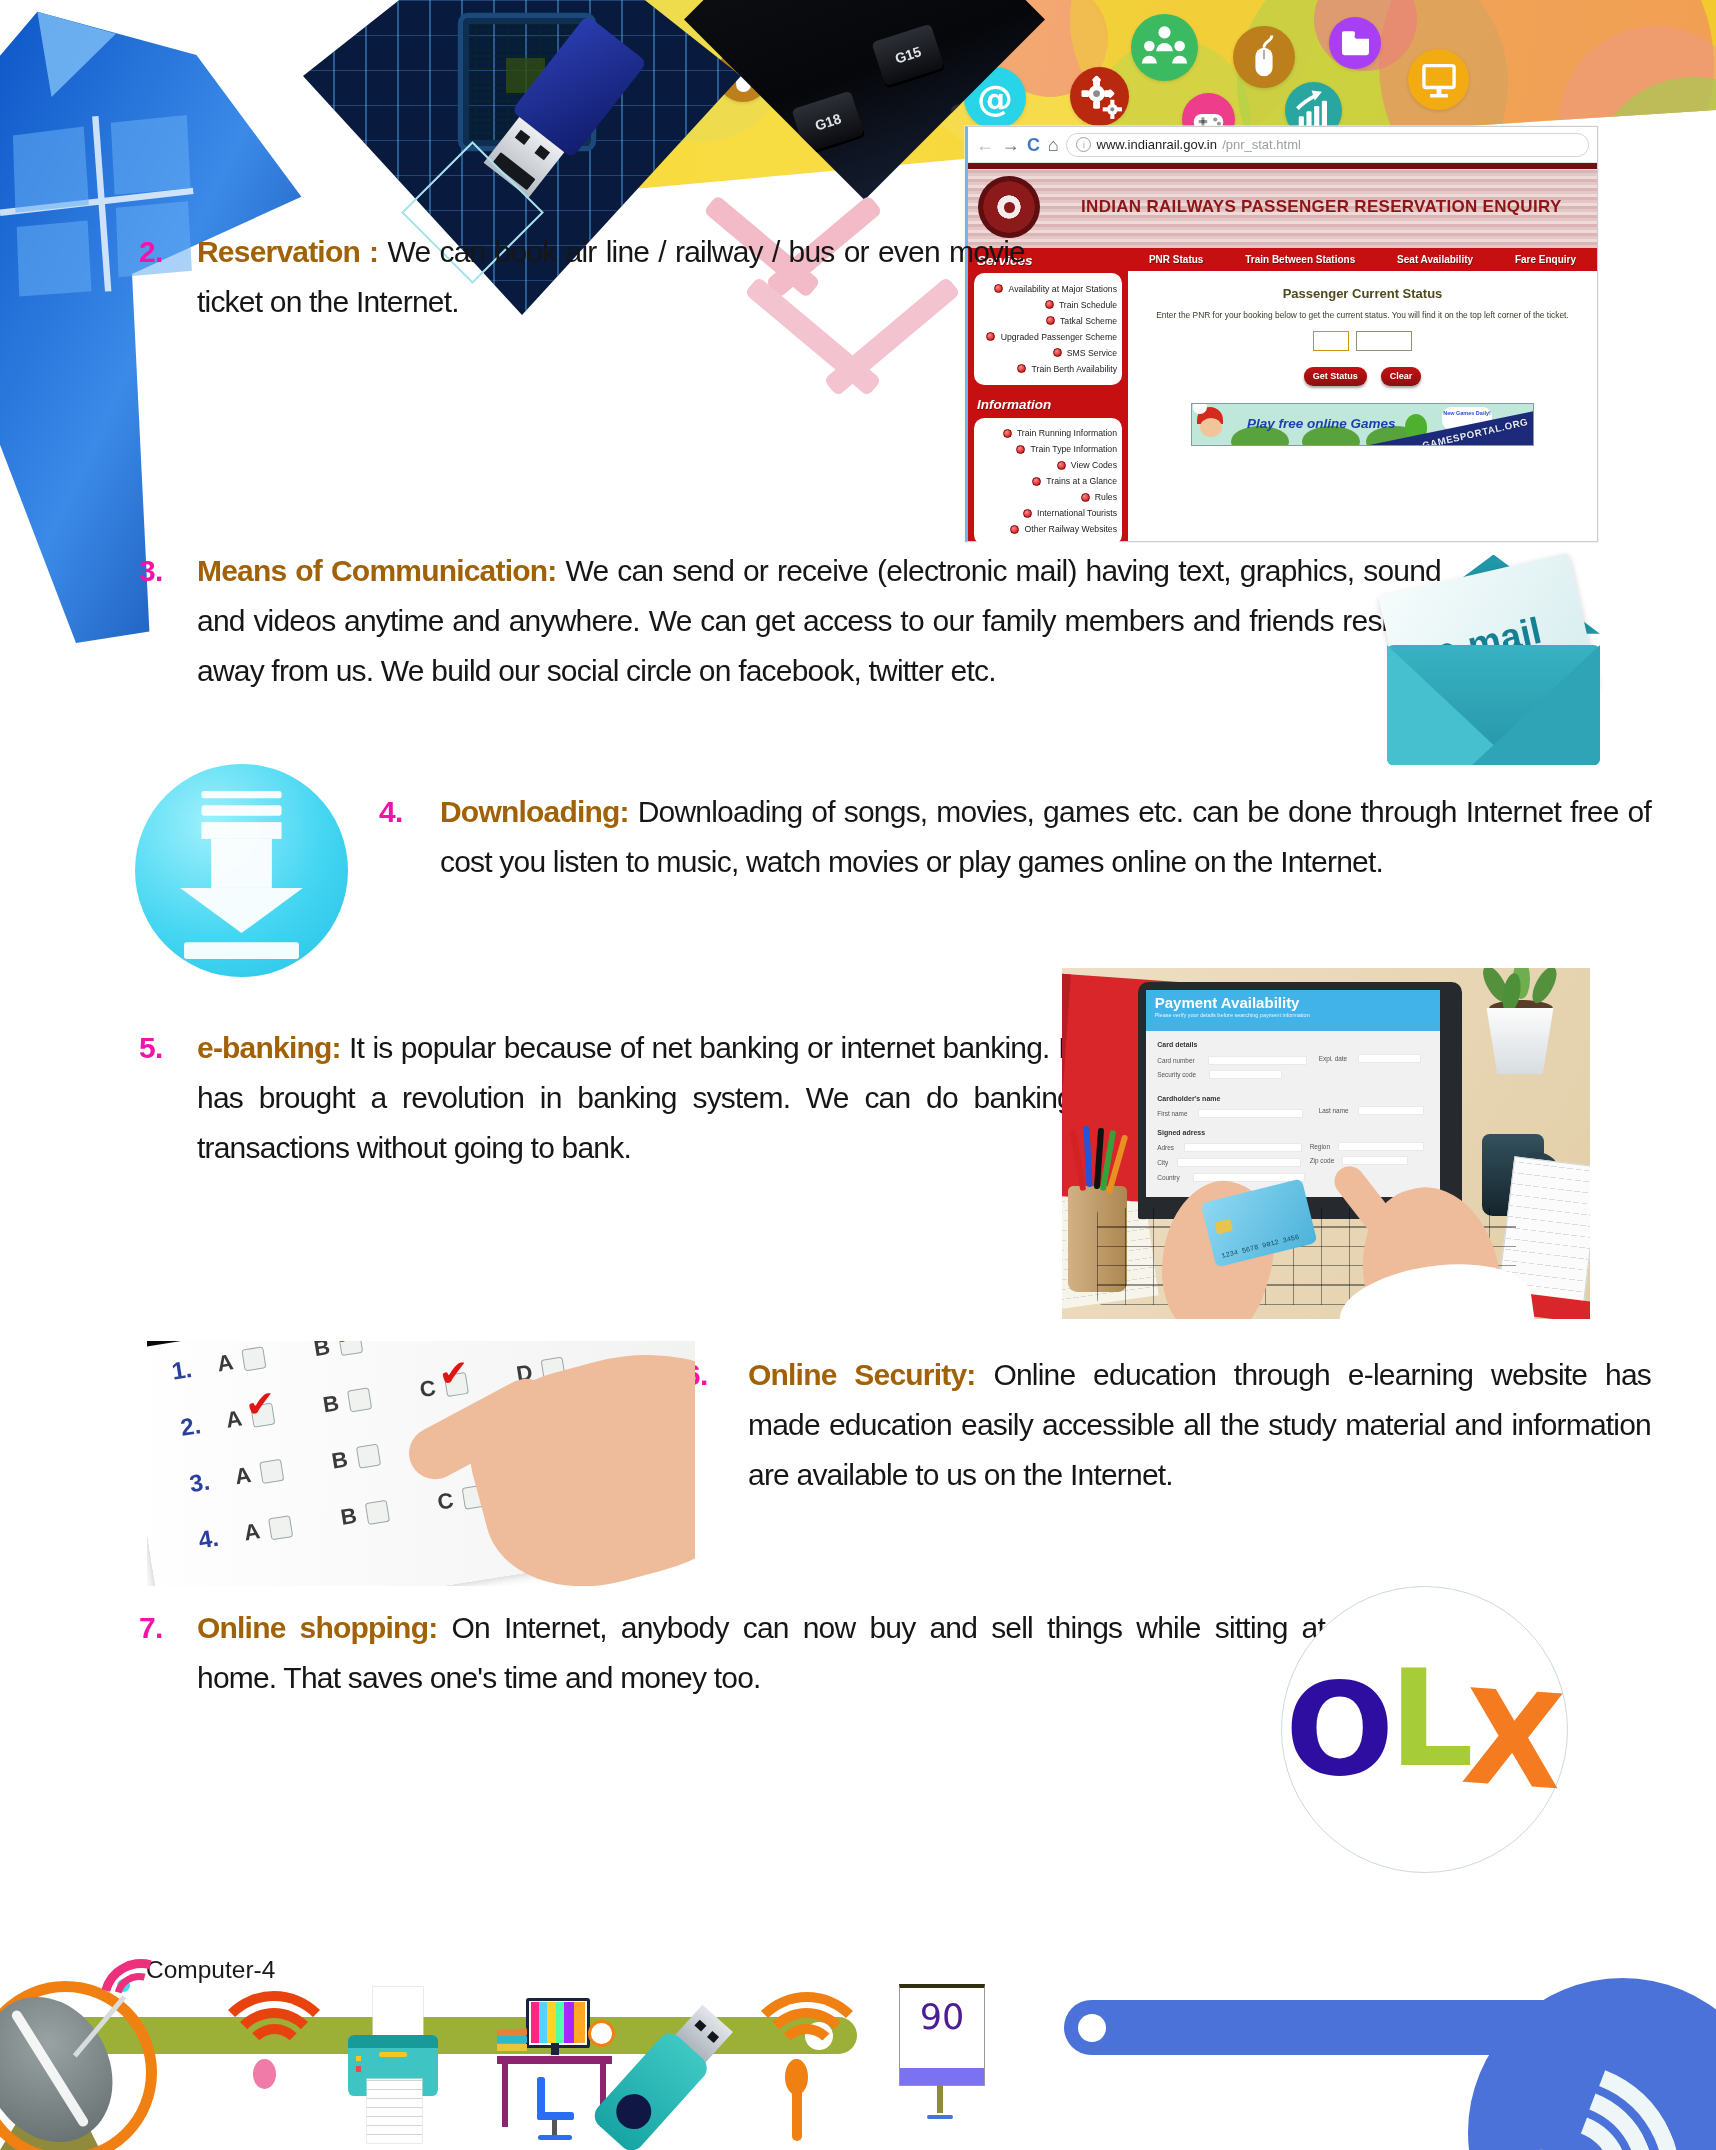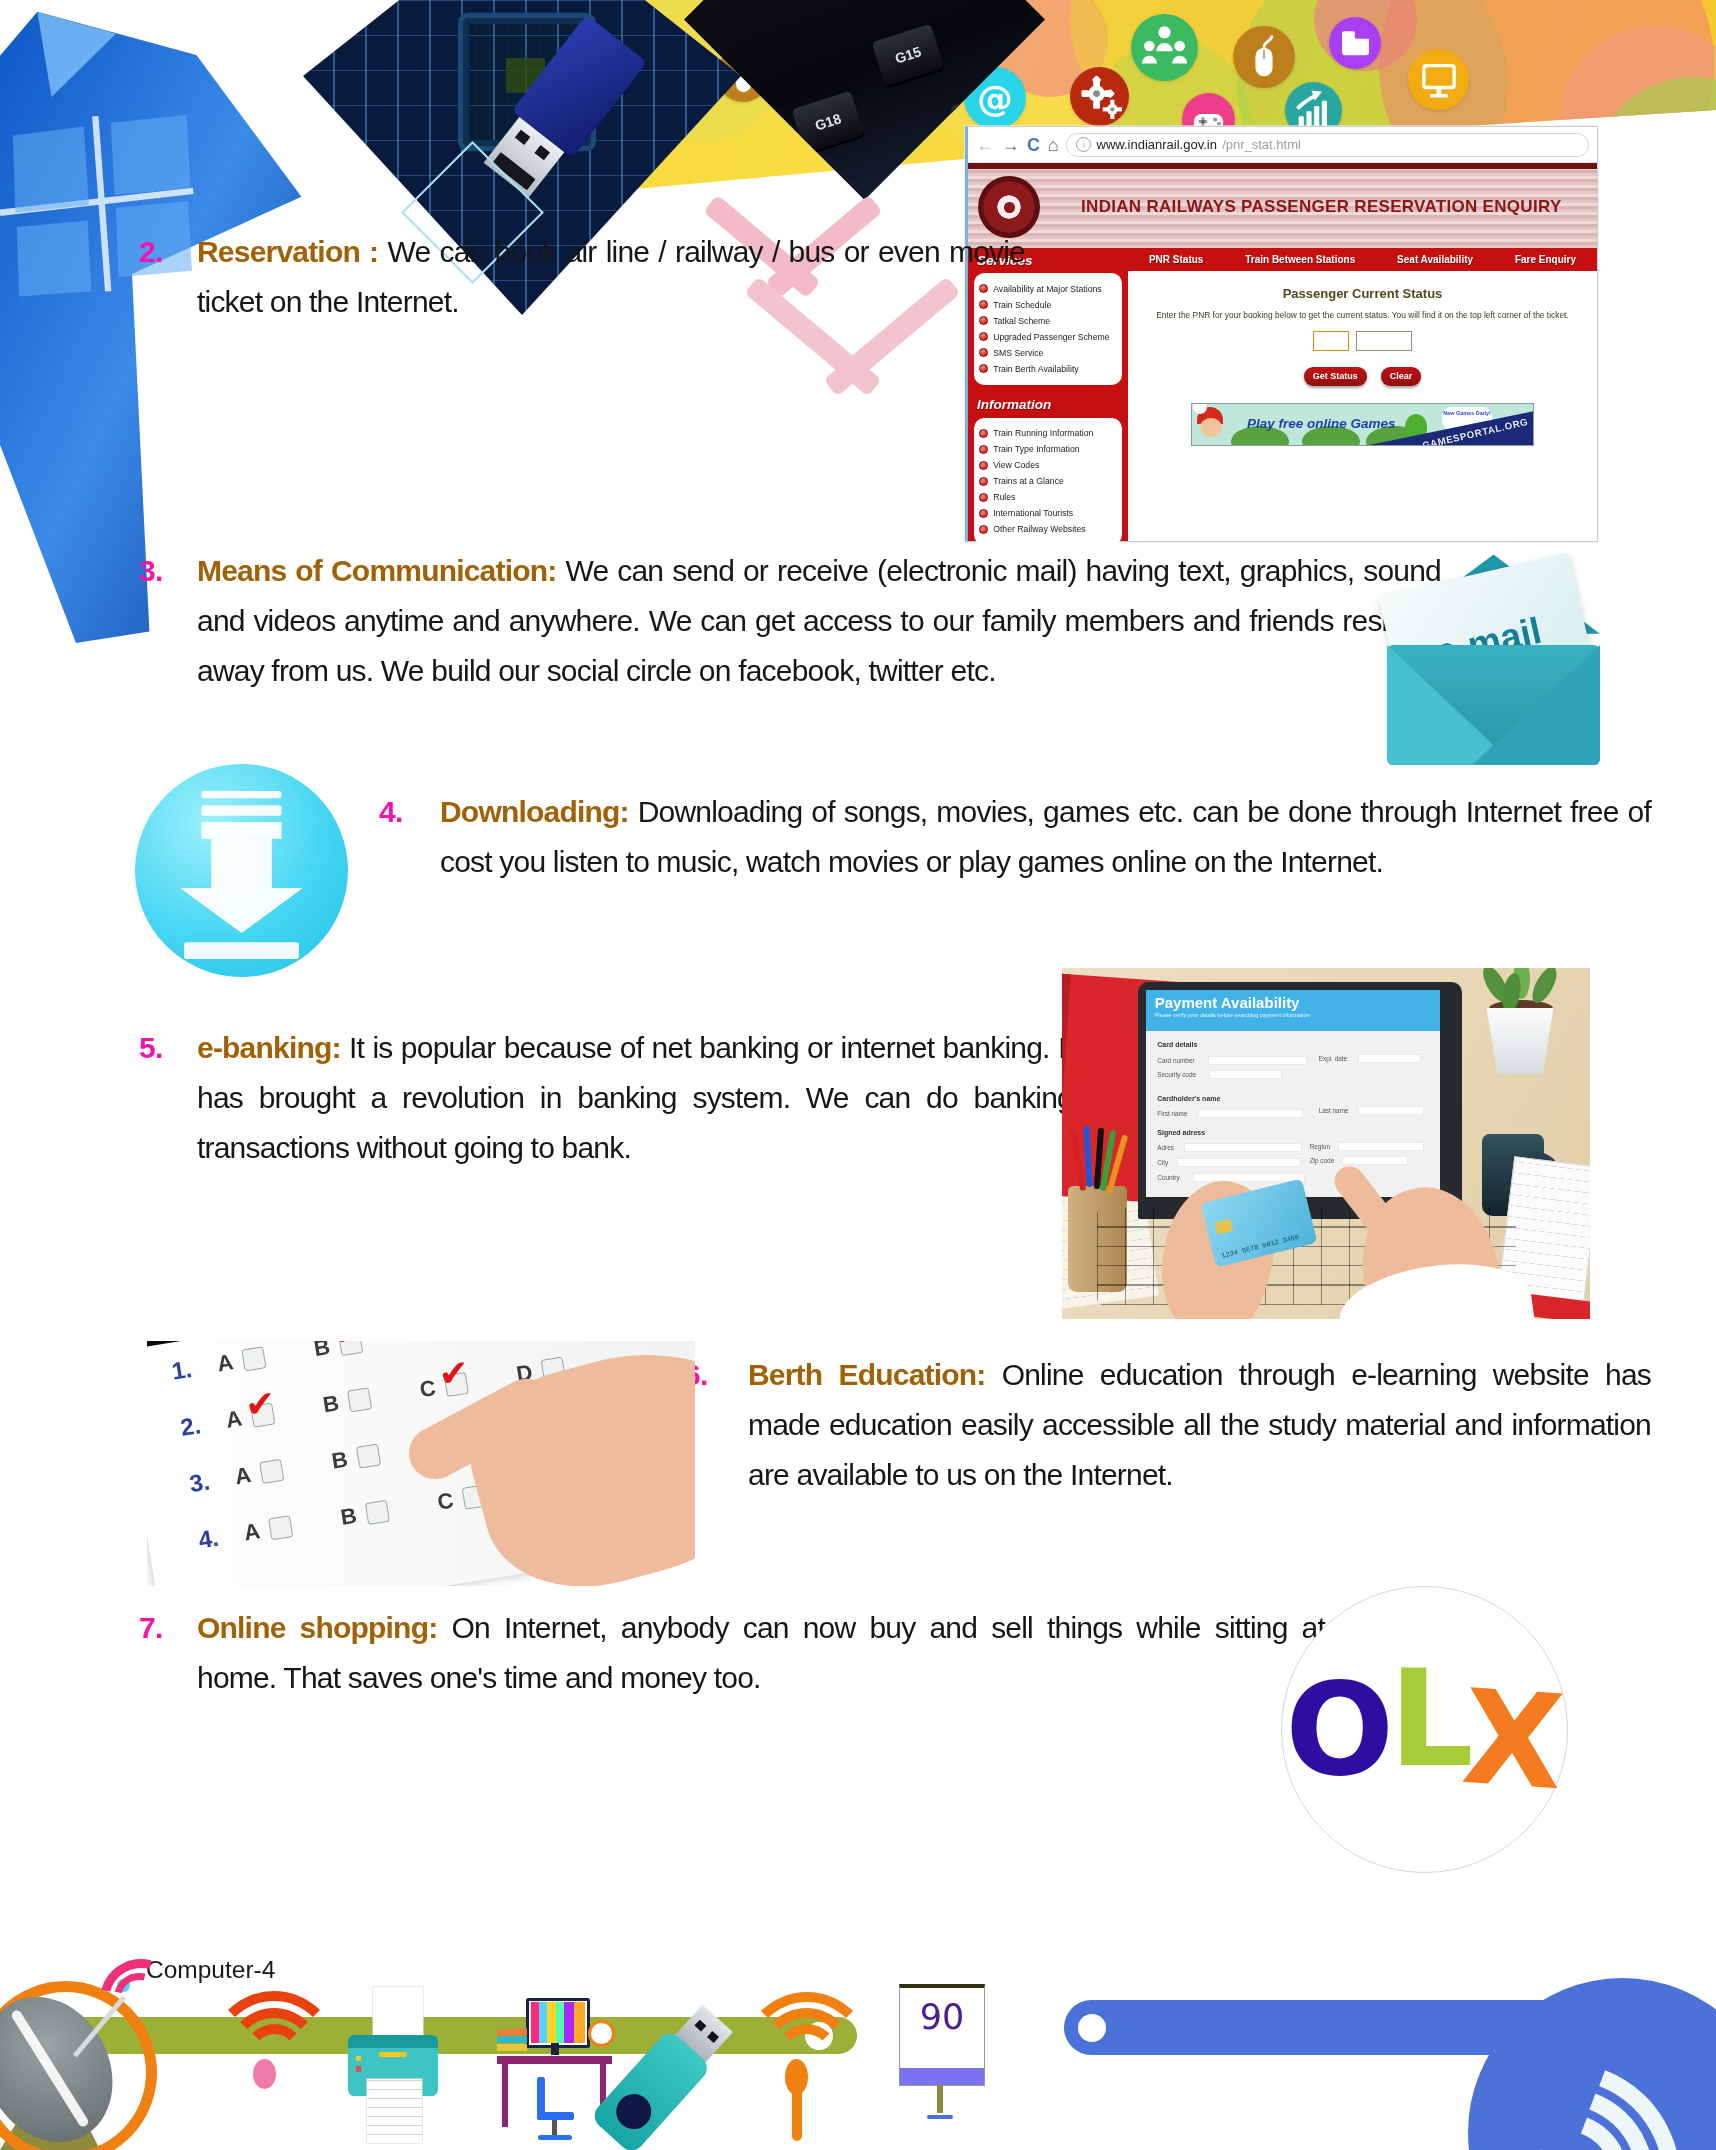--- a/index.html
+++ b/index.html
@@ -65,21 +65,21 @@
      background:repeating-linear-gradient(0deg,#e5c6c7 0 3.2px,#d9b5b6 3.2px 5.8px,#efdada 5.8px 9px);}
   .b-logo{position:absolute;left:10.3px;top:7.7px;width:62px;height:62px;border-radius:50%;
      background:radial-gradient(circle,#f6ecec 0 26%,#8c1a1a 27% 58%,#5e0e10 59% 100%);}
   .b-logo::after{content:"";position:absolute;left:26px;top:26px;width:10.3px;height:10.3px;border-radius:50%;background:#8c1a1a;}
   .b-title{position:absolute;left:84px;right:6.4px;top:28px;text-align:center;color:#8c1616;font-weight:bold;
      font-size:17px;letter-spacing:0.3px;}
   .b-body{display:flex;height:293px;}
   .b-side{width:160px;background:#c60f11;flex:none;}
   .b-side-h{color:#fff;font-weight:bold;font-style:italic;font-size:13.5px;padding:5.2px 9px 2.6px;text-shadow:0.6px 0.6px 0 #7a0a0a;}
   .b-panel{background:#fff;border-radius:10.3px;margin:2.6px 5.8px 7.7px;padding:7.7px 5.2px;}
-  .b-li{display:flex;align-items:center;gap:5.2px;font-size:8.7px;color:#222;line-height:16px;}
+  .b-li{display:flex;align-items:center;gap:5.2px;font-size:8.7px;color:#222;line-height:16px;justify-content:flex-end;}
   .b-li .dot{width:7px;height:7px;border-radius:50%;flex:none;
      background:radial-gradient(circle at 35% 30%,#ff8a8a,#c40000);border:0.6px solid #7c0000;}
   .b-main{flex:1;display:flex;flex-direction:column;background:#fff;}
   .b-nav{height:23px;background:#c60f11;display:flex;justify-content:space-around;align-items:center;}
   .b-nav-item{color:#fff;font-weight:bold;font-size:10px;text-shadow:0.6px 0.6px 0 #6d0a0a;}
   .b-h1{margin-top:15.5px;text-align:center;color:#4e4a1e;font-weight:bold;font-size:13px;}
   .b-p{margin:7.7px auto 0;width:92%;text-align:center;font-size:8.4px;line-height:12.2px;color:#3d3a24;}
   .b-inputs{margin:10.3px auto 0;display:flex;gap:6.4px;justify-content:center;}
   .b-in1{width:34px;height:18px;border:1.3px solid #c8960c;background:#fff;}
   .b-in2{width:54px;height:18px;border:1.3px solid #8f9077;background:#fff;}
@@ -584,21 +584,21 @@
 
   <div class="item" style="left:379px;top:787px;width:1211px;padding-left:61px">
     <span class="num">4.</span><span class="head">Downloading:</span><span>Downloading of songs, movies, games etc. can be done through Internet free of cost you listen to music, watch movies or play games online on the Internet.</span>
   </div>
 
   <div class="item" style="left:139px;top:1023px;width:876px">
     <span class="num">5.</span><span class="head">e-banking:</span><span>It is popular because of net banking or internet banking. It has brought a revolution in banking system. We can do banking transactions without going to bank.</span>
   </div>
 
   <div class="item" style="left:684px;top:1350px;width:903px;padding-left:64px">
-    <span class="num">6.</span><span class="head">Berth Education:</span><span>Online education through e-learning website has made education easily accessible all the study material and information are available to us on the Internet.</span>
+    <span class="num">6.</span><span class="head">Online Security:</span><span>Online education through e-learning website has made education easily accessible all the study material and information are available to us on the Internet.</span>
   </div>
 
   <div class="item" style="left:139px;top:1603px;width:1128px">
     <span class="num">7.</span><span class="head">Online shopping:</span><span>On Internet, anybody can now buy and sell things while sitting at home. That saves one's time and money too.</span>
   </div>
 
   <div id="envelope">
     <div class="env-back"></div>
     <div class="env-letter">
         <span>e-mail</span>

